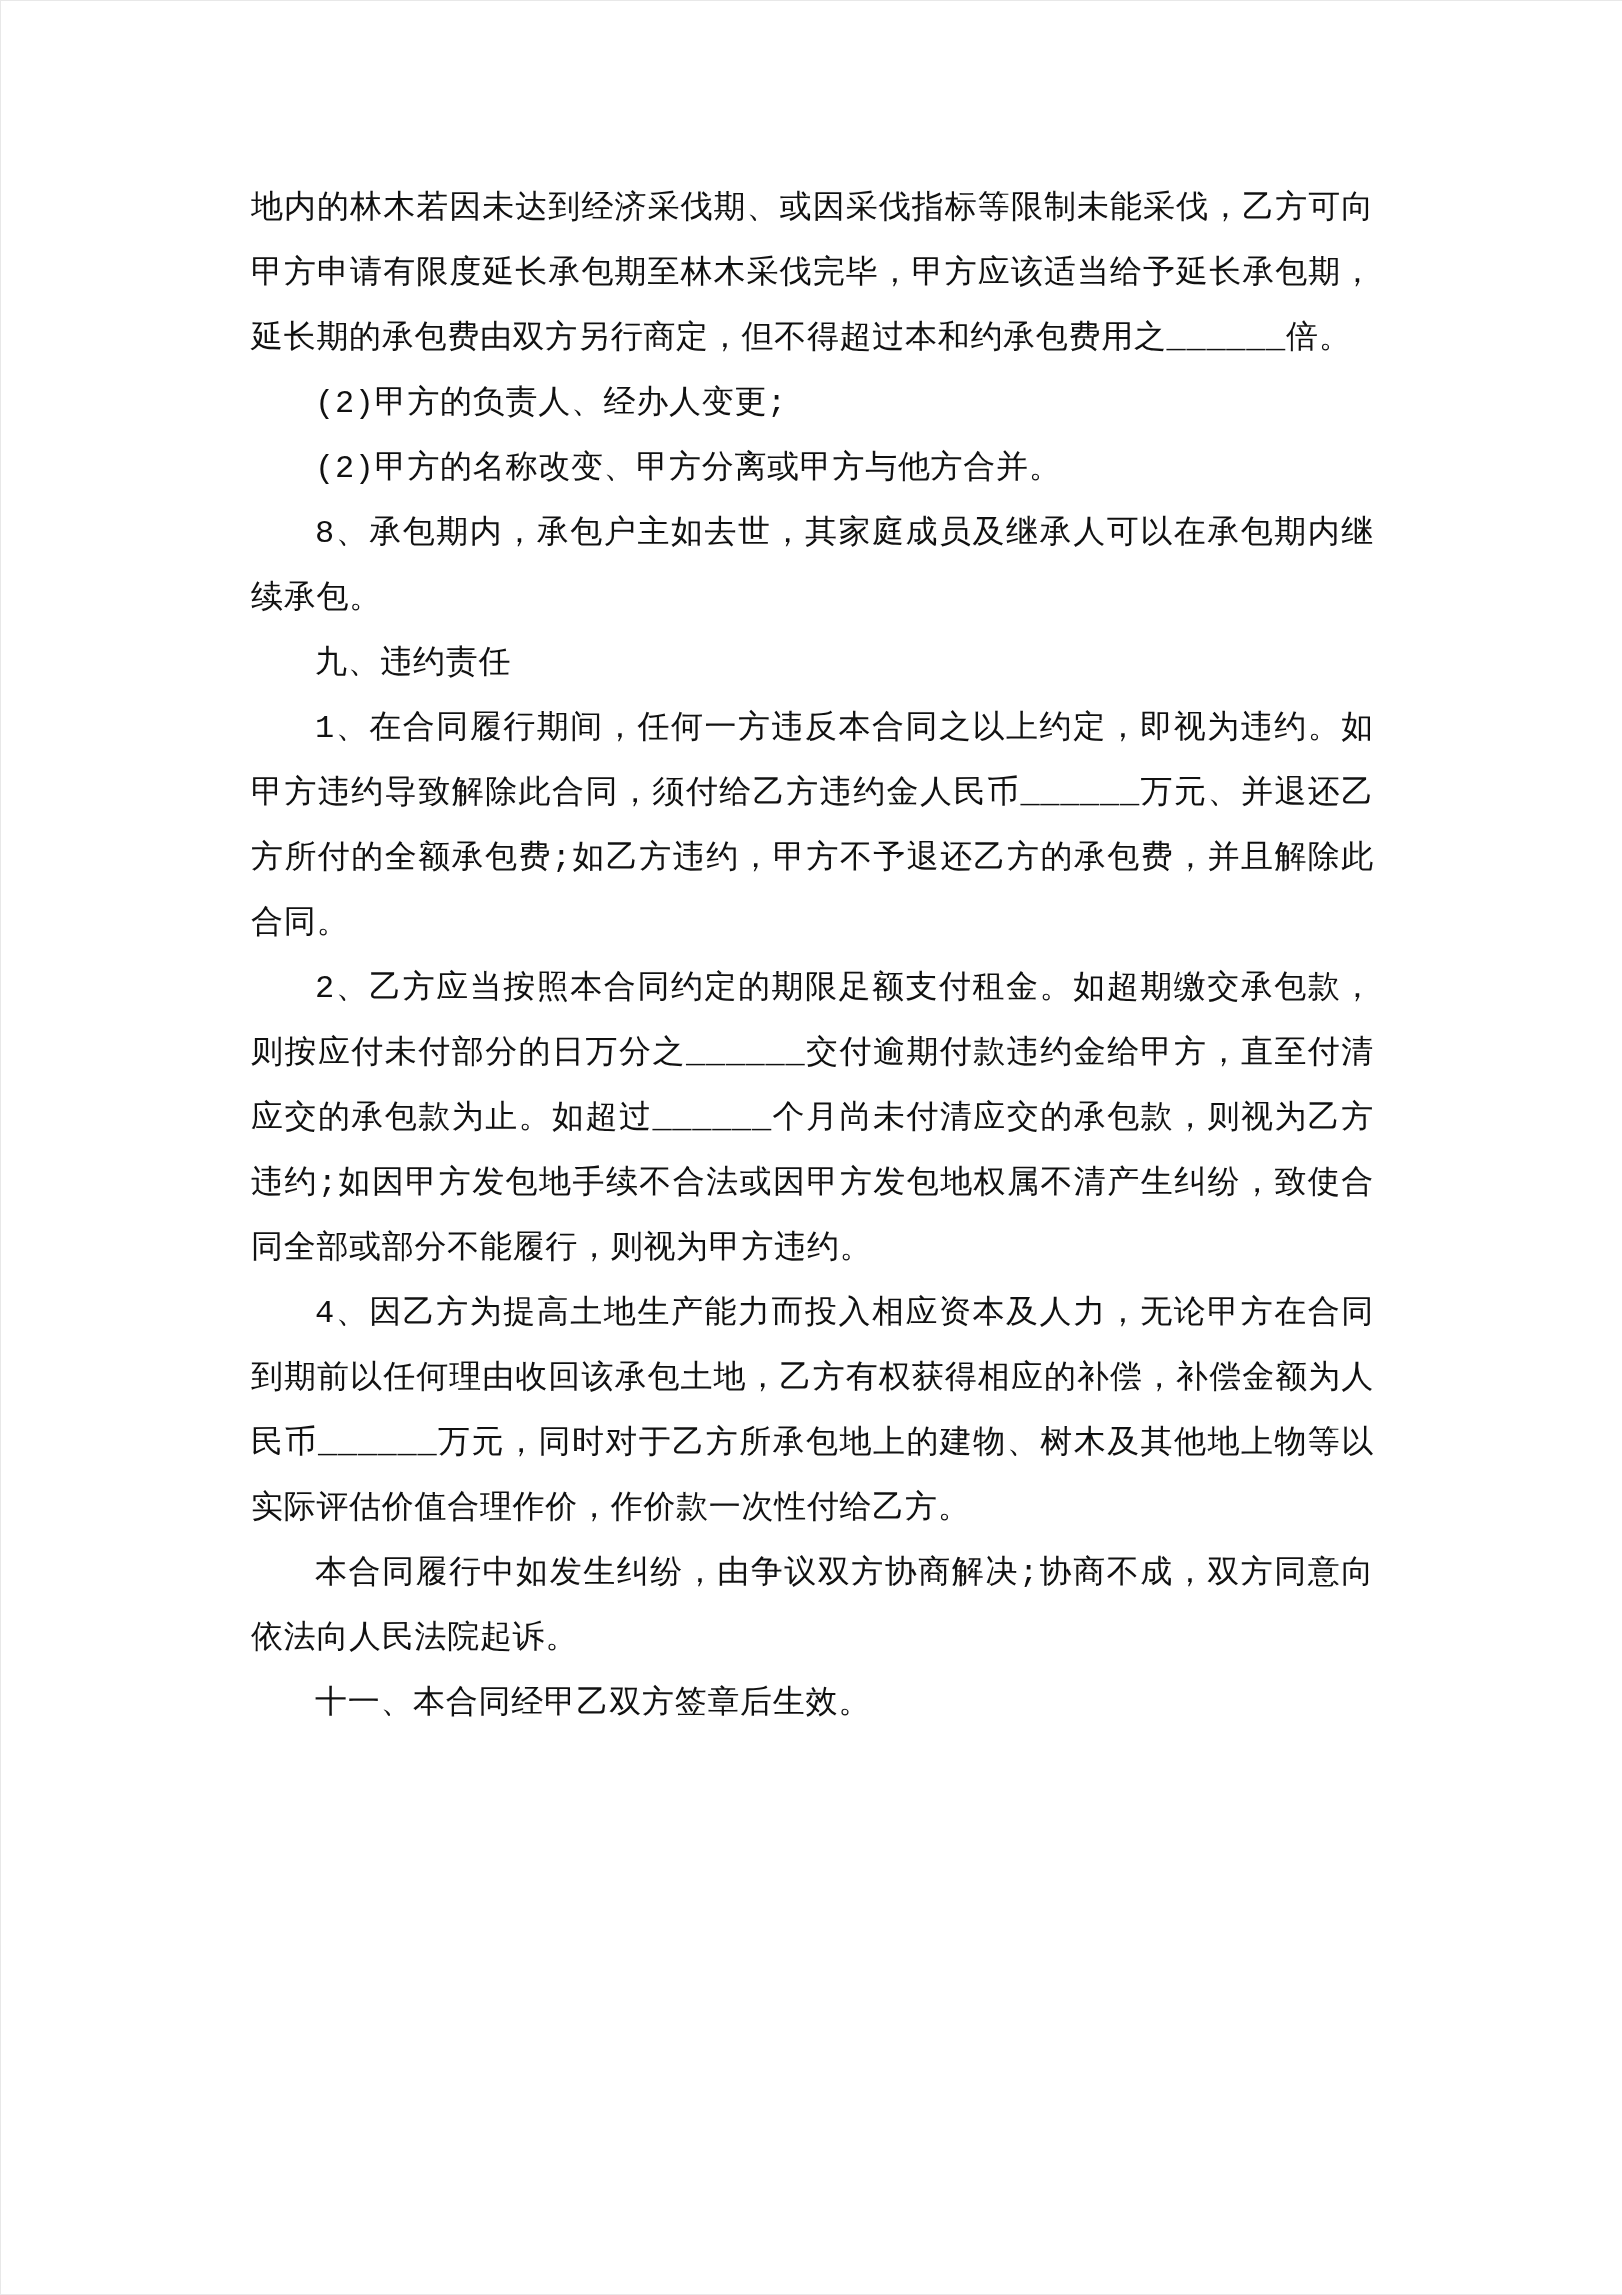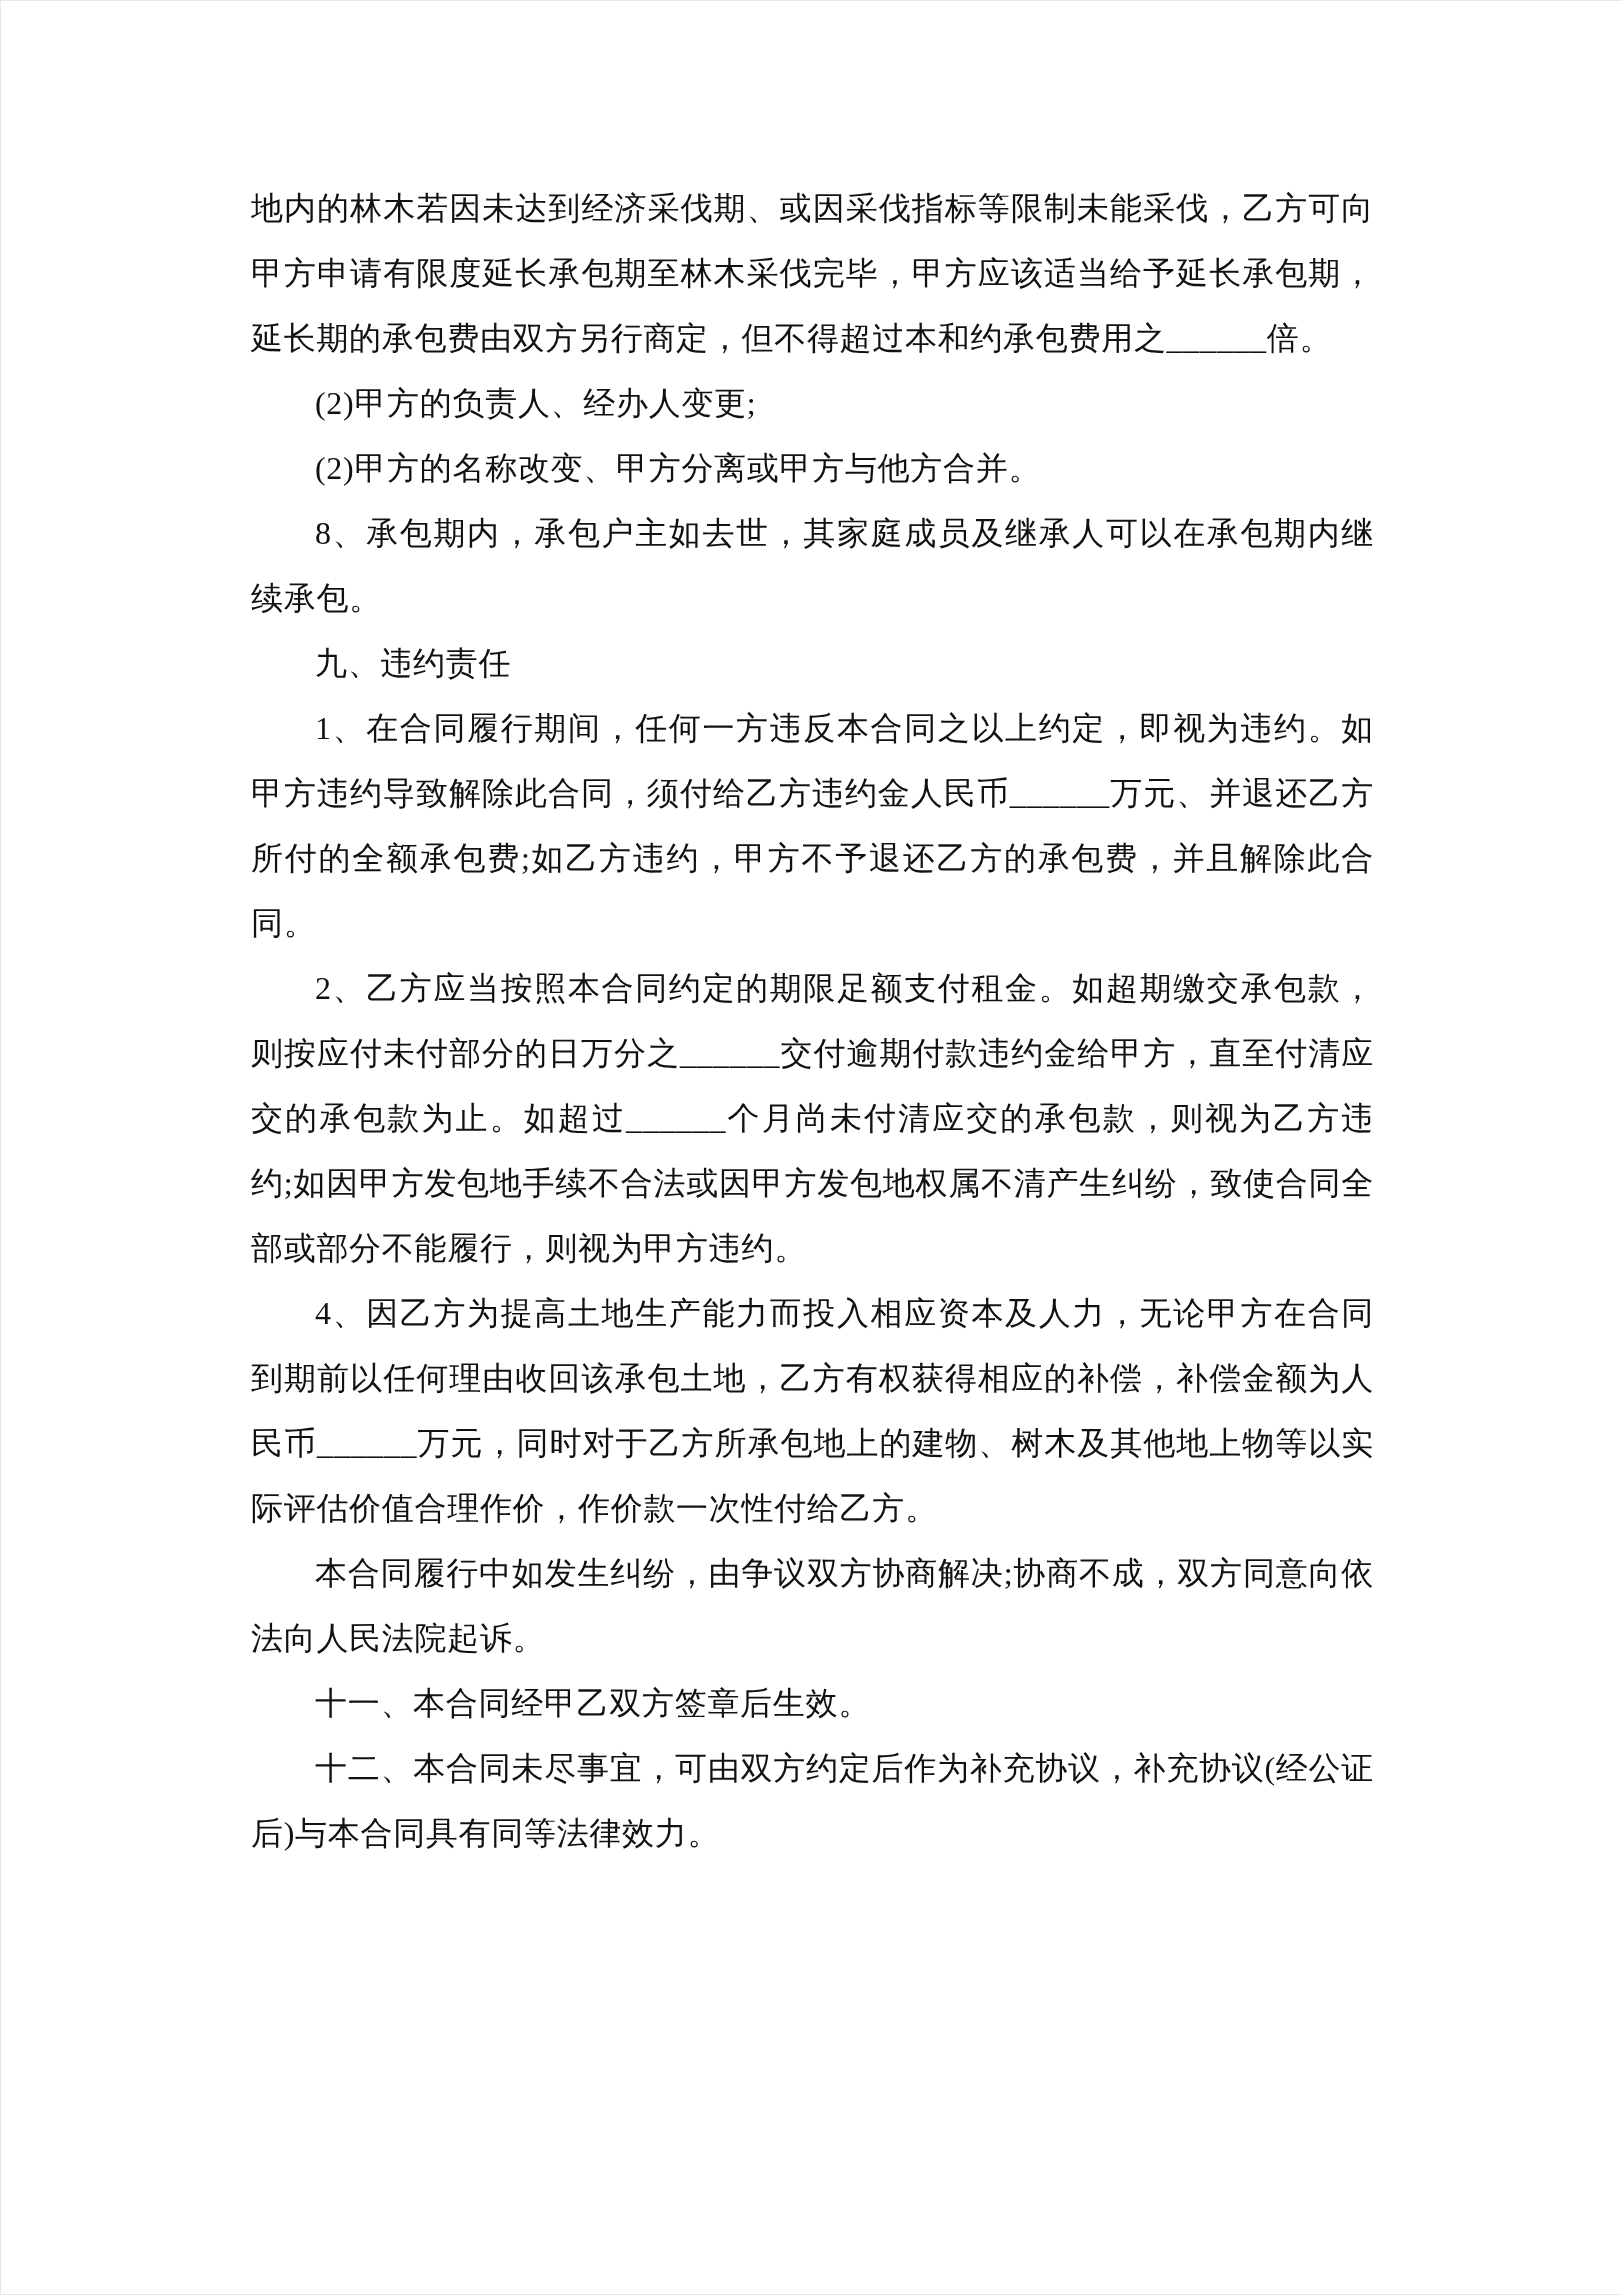--- a/index.html
+++ b/index.html
@@ -8,21 +8,21 @@
     background: #f2f2f2;
   }
   .page {
     position: relative;
     width: 1623px;
     height: 2295px;
     margin: 0 auto;
     background: #ffffff;
     box-sizing: border-box;
     border: 1.3px solid #e8e8e8;
-    font-family: Liberation Serif, serif;
+    font-family: Liberation Mono, monospace;
     color: #111111;
     overflow: hidden;
   }
   .doc-body {
     position: absolute;
     left: 250px;
     top: 175px;
     width: 1123px;
     font-size: 32px;
     line-height: 65px;
@@ -47,16 +47,15 @@
       <p class="para">地内的林木若因未达到经济采伐期、或因采伐指标等限制未能采伐，乙方可向甲方申请有限度延长承包期至林木采伐完毕，甲方应该适当给予延长承包期，延长期的承包费由双方另行商定，但不得超过本和约承包费用之______倍。</p>
       <p class="para indent">(2)甲方的负责人、经办人变更;</p>
       <p class="para indent">(2)甲方的名称改变、甲方分离或甲方与他方合并。</p>
       <p class="para indent">8、承包期内，承包户主如去世，其家庭成员及继承人可以在承包期内继续承包。</p>
       <p class="para indent">九、违约责任</p>
       <p class="para indent">1、在合同履行期间，任何一方违反本合同之以上约定，即视为违约。如甲方违约导致解除此合同，须付给乙方违约金人民币______万元、并退还乙方所付的全额承包费;如乙方违约，甲方不予退还乙方的承包费，并且解除此合同。</p>
       <p class="para indent">2、乙方应当按照本合同约定的期限足额支付租金。如超期缴交承包款，则按应付未付部分的日万分之______交付逾期付款违约金给甲方，直至付清应交的承包款为止。如超过______个月尚未付清应交的承包款，则视为乙方违约;如因甲方发包地手续不合法或因甲方发包地权属不清产生纠纷，致使合同全部或部分不能履行，则视为甲方违约。</p>
       <p class="para indent">4、因乙方为提高土地生产能力而投入相应资本及人力，无论甲方在合同到期前以任何理由收回该承包土地，乙方有权获得相应的补偿，补偿金额为人民币______万元，同时对于乙方所承包地上的建物、树木及其他地上物等以实际评估价值合理作价，作价款一次性付给乙方。</p>
       <p class="para indent">本合同履行中如发生纠纷，由争议双方协商解决;协商不成，双方同意向依法向人民法院起诉。</p>
       <p class="para indent">十一、本合同经甲乙双方签章后生效。</p>
-      <p class="para indent">十二、本合同未尽事宜，可由双方约定后作为补充协议，补充协议(经公证后)与本合同具有同等法律效力。</p>
     </div>
 </div>
 
 
 </body></html>

